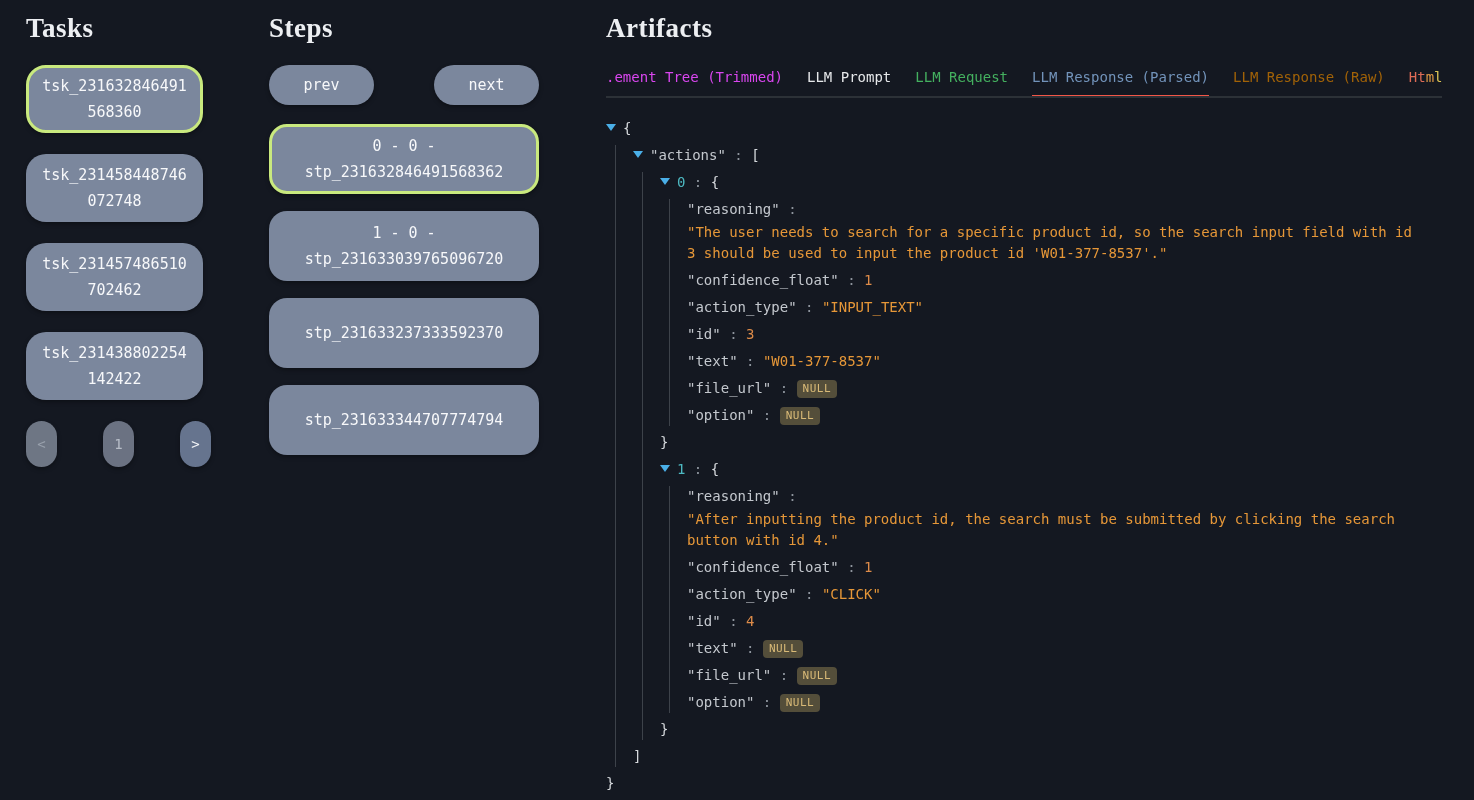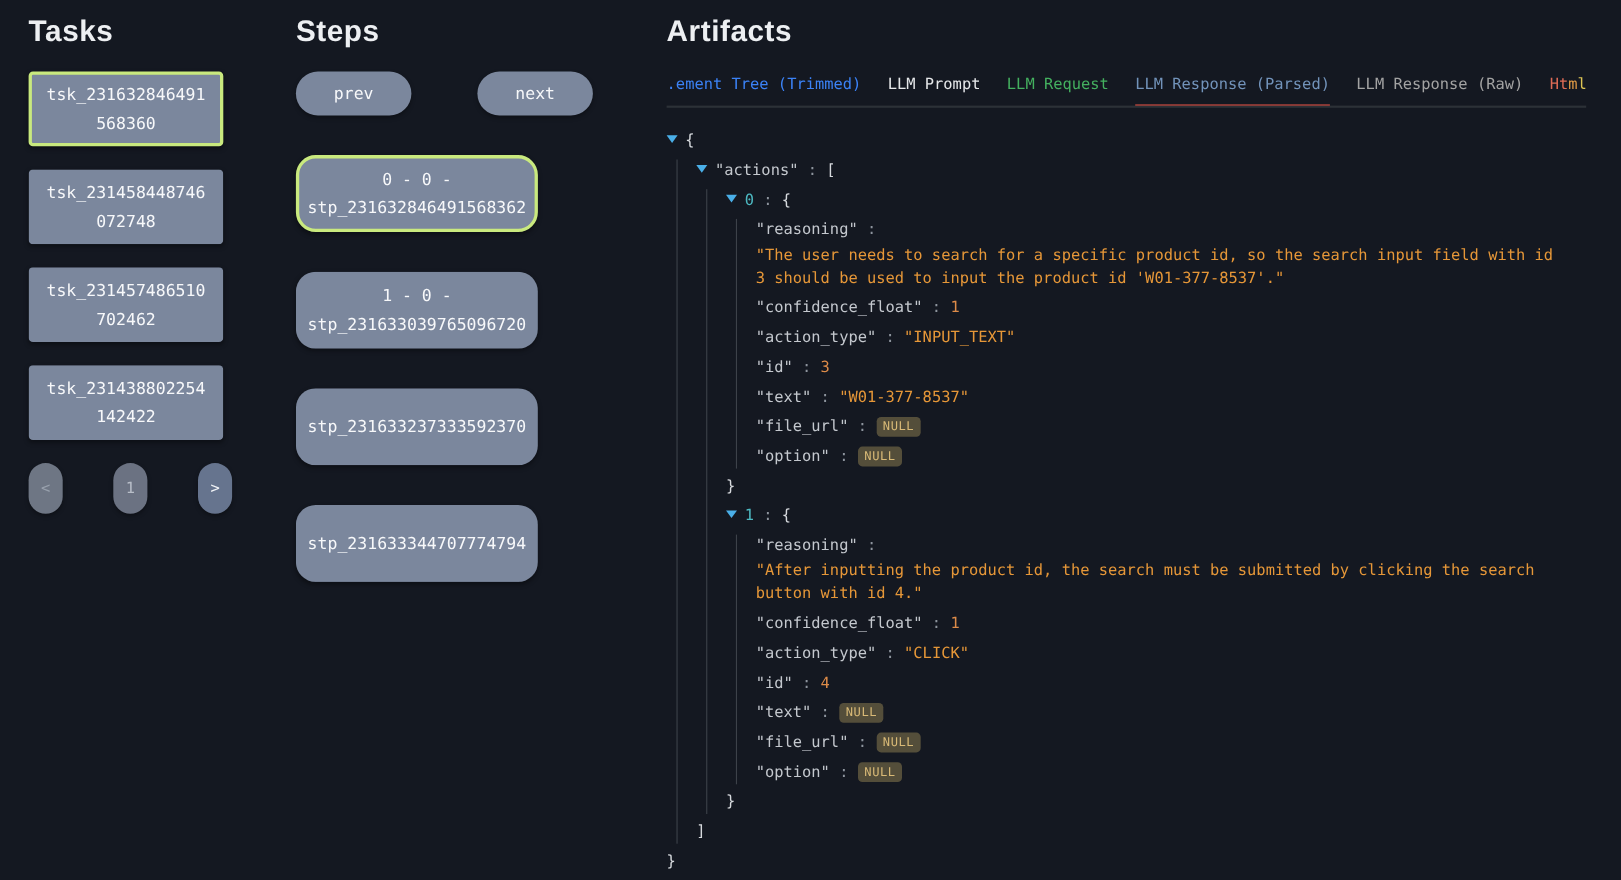--- a/index.html
+++ b/index.html
@@ -12,36 +12,36 @@
     font-family: "DejaVu Sans Mono", monospace;
   }
   .layout {
     display: flex;
     padding: 13px 0 0 26px;
     box-sizing: border-box;
     height: 100%;
   }
   h1.panel-title {
     margin: 0 0 21px 0;
-    font-family: Liberation Sans, sans-serif;
+    font-family: Liberation Serif, serif;
     font-size: 27px;
     font-weight: 600;
     letter-spacing: 0.5px;
     color: #edeff2;
   }
   
   .col-tasks { width: 177px; flex: 0 0 177px; margin-right: 66px; }
   .task-btn {
     box-sizing: border-box;
     width: 177px;
     min-height: 66px;
     margin-bottom: 21px;
     background: #7b879d;
     border: 3px solid transparent;
-    border-radius: 4px;
+    border-radius: 20px;
     color: #f7f8fa;
     font-family: "DejaVu Sans Mono", monospace;
     font-size: 15px;
     line-height: 26px;
     text-align: center;
     word-break: break-all;
     padding: 5px 11px;
     display: block;
     cursor: pointer;
     box-shadow: 0 2px 4px rgba(0,0,0,0.35);
@@ -76,36 +76,35 @@
     border: none;
     border-radius: 21px;
     color: #f7f8fa;
     font-family: "DejaVu Sans Mono", monospace;
     font-size: 15px;
     cursor: pointer;
     box-shadow: 0 2px 4px rgba(0,0,0,0.35);
   }
   .step-btn {
     box-sizing: border-box;
-    width: 220px;
+    width: 270px;
     min-height: 70px;
     margin-bottom: 17px;
     background: #7b879d;
     border: 3px solid transparent;
     border-radius: 18px;
     color: #f7f8fa;
     font-family: "DejaVu Sans Mono", monospace;
     font-size: 15px;
     line-height: 26px;
     text-align: center;
     padding: 6px 0;
     display: block;
     cursor: pointer;
     box-shadow: 0 2px 4px rgba(0,0,0,0.35);
-    margin-top: 36px;
   }
   .step-btn.selected { border-color: #c9e97e; }
   
   .col-artifacts { flex: 1 1 auto; margin-right: 32px; min-width: 0; }
   .tabbar {
     display: flex;
     gap: 24px;
     border-bottom: 2px solid #2c3137;
     margin-top: 24px;
     white-space: nowrap;
@@ -209,25 +208,25 @@
         </button>
         <button class="step-btn">
           <div>stp_231633344707774794</div>
         </button>
       </div>
   </div>
 
   <div class="col-artifacts">
     <h1 class="panel-title">Artifacts</h1>
     <div class="tabbar" id="tabbar">
-        <div class="tab" style="color: #3b82f6;">.ement Tree (Trimmed)</div>
+        <div class="tab" style="color: #d946ef;">.ement Tree (Trimmed)</div>
         <div class="tab" style="color: rgb(230, 232, 234);">LLM Prompt</div>
         <div class="tab" style="color: rgb(68, 176, 95);">LLM Request</div>
         <div class="tab active" style="color: rgb(114, 147, 186);">LLM Response (Parsed)</div>
-        <div class="tab" style="color: #a3a3a3;">LLM Response (Raw)</div>
+        <div class="tab" style="color: #a16207;">LLM Response (Raw)</div>
         <div class="tab"><span style="color: rgb(222, 107, 86);">Ht</span><span style="color: rgb(224, 154, 69);">m</span><span style="color: rgb(221, 197, 84);">l</span></div>
       </div>
     <div class="json-viewer" id="json-viewer">
         <div class="j-node">
           <div class="j-line"><span class="j-arrow"></span><span class="j-brace">{</span></div>
           <div class="j-kids">
             <div class="j-node">
               <div class="j-line"><span class="j-arrow"></span><span class="j-key">"actions"</span><span class="j-colon"> : </span><span class="j-brace">[</span></div>
               <div class="j-kids">
                 <div class="j-node">

